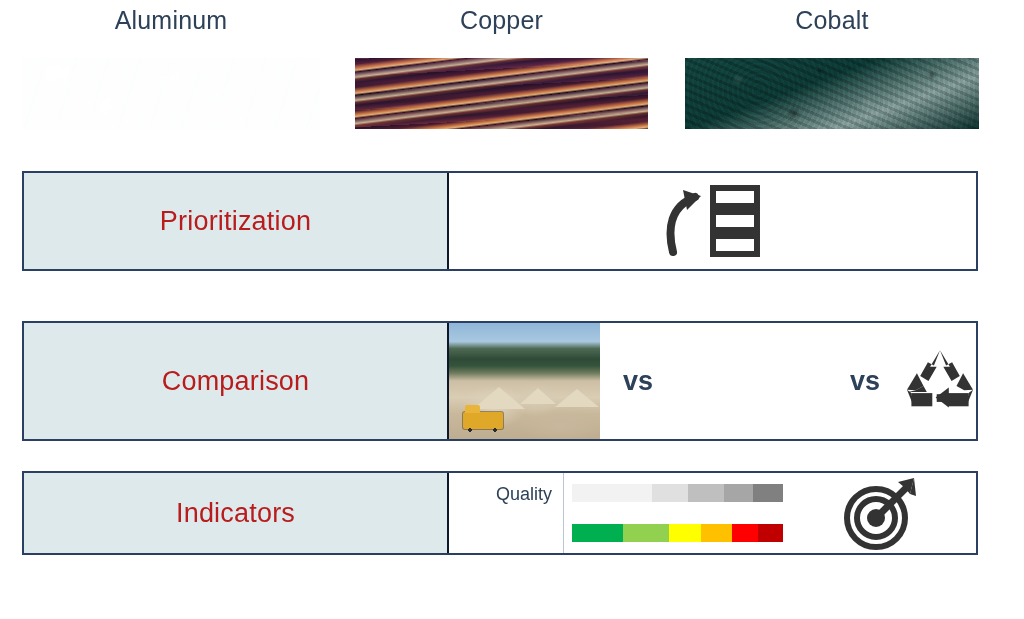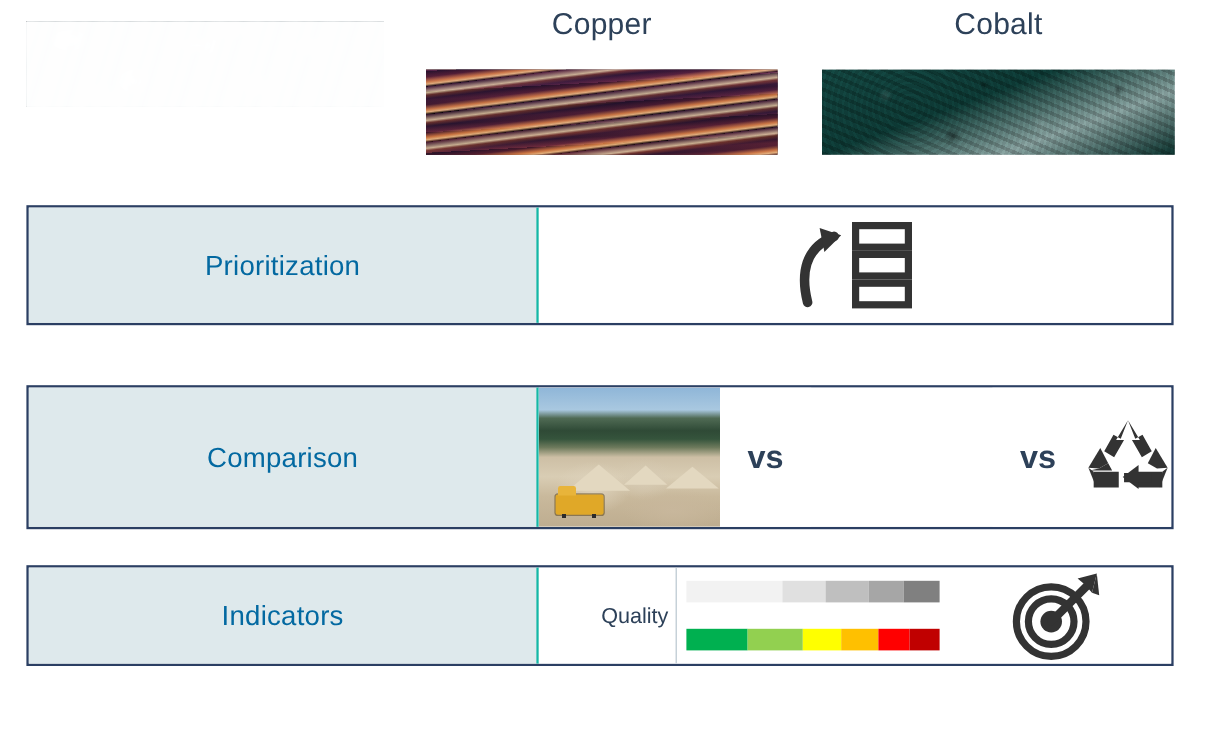--- a/index.html
+++ b/index.html
@@ -79,25 +79,25 @@
     left:22px;width:956px;
     border:2px solid #2b3f63;
     box-sizing:border-box;
     display:flex;
     background:#ffffff;
   }
   .row-label{
     width:425px;
     flex:0 0 425px;
     background:#dee9ec;
-    border-right:2px solid #14b8a6;
+    border-right:2px solid #0f172a;
     box-sizing:border-box;
     display:flex;align-items:center;justify-content:center;
-    color:#0369a1;
-    font-size:23px;
+    color:#b91c1c;
+    font-size:27px;
     letter-spacing:.2px;
   }
   .row-content{
     flex:1 1 auto;
     position:relative;
     display:flex;
     align-items:center;
     background:#ffffff;
     overflow:hidden;
   }
@@ -185,21 +185,21 @@
     background-blend-mode:multiply,normal,normal,normal;
   }
 
   
   .ind-labels{
     width:115px;
     flex:0 0 115px;
     align-self:stretch;
     border-right:1px solid #b9c6cf;
     box-sizing:border-box;
-    display:flex;flex-direction:column;
+    display:flex;flex-direction:row;
     justify-content:center;
     padding-right:6px;
     padding-left:42px;
   }
   .ind-label{
     text-align:right;
     color:#2d4159;
     font-size:18px;
     height:42px;
     line-height:42px;
@@ -219,20 +219,21 @@
     flex:1 1 auto;align-self:stretch;
     display:flex;align-items:center;justify-content:center;
   }
 </style>
 </head>
 <body>
 
 <div class="materials">
 
   <div class="material" style="left:22px;width:298px;">
+    <div class="material-title">Aluminum</div>
     <div class="material-swatch tex-aluminum" style="margin-top:18px;"></div>
   </div>
 
   <div class="material" style="left:685px;width:294px;">
     <div class="material-title">Cobalt</div>
     <div class="material-swatch tex-cobalt" style="margin-top:18px;"></div>
   </div>
 
   <div class="material" style="left:355px;width:293px;">
     <div class="material-title">Copper</div>

